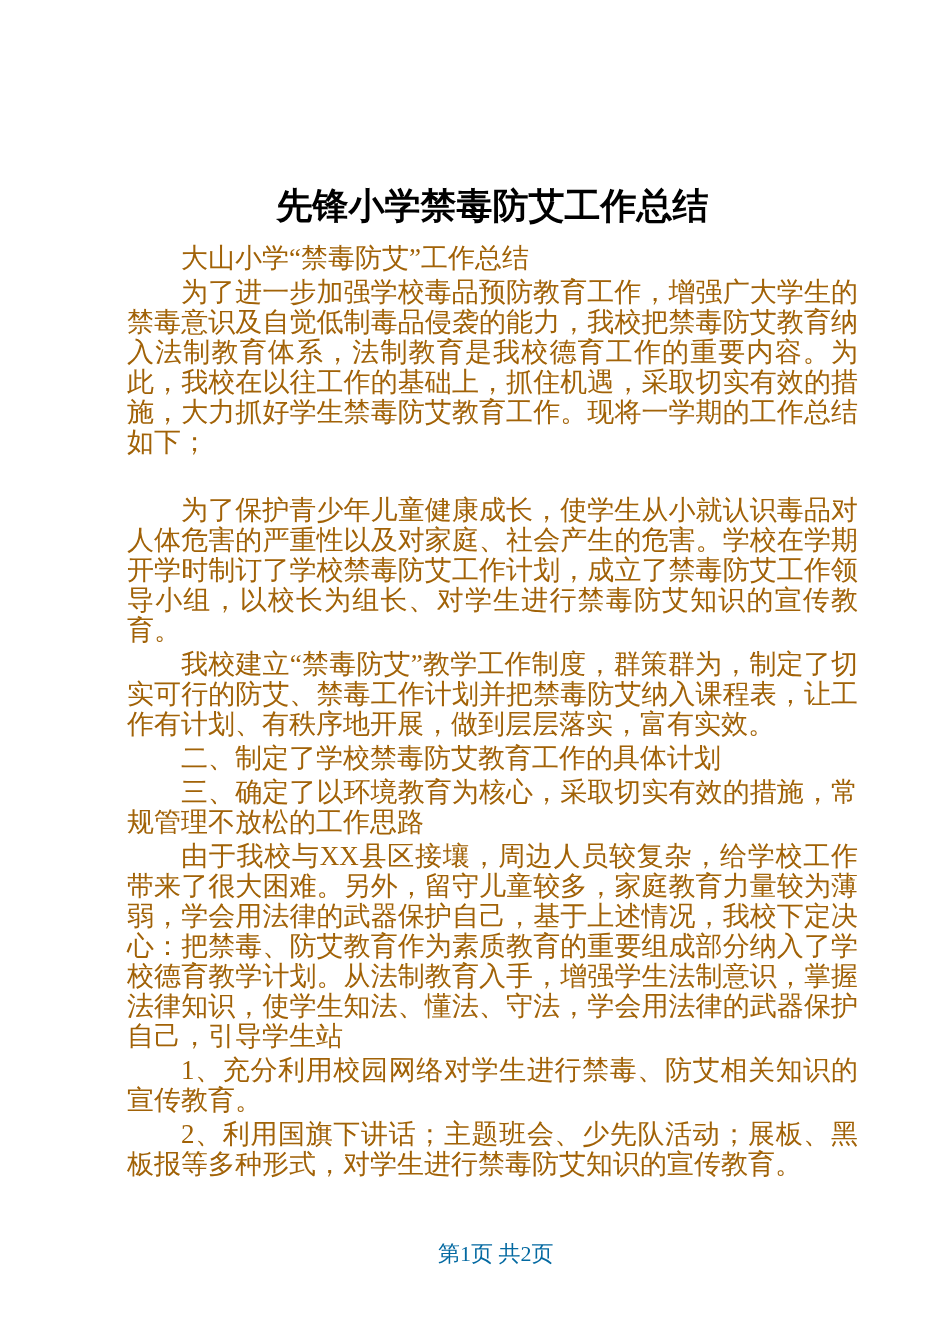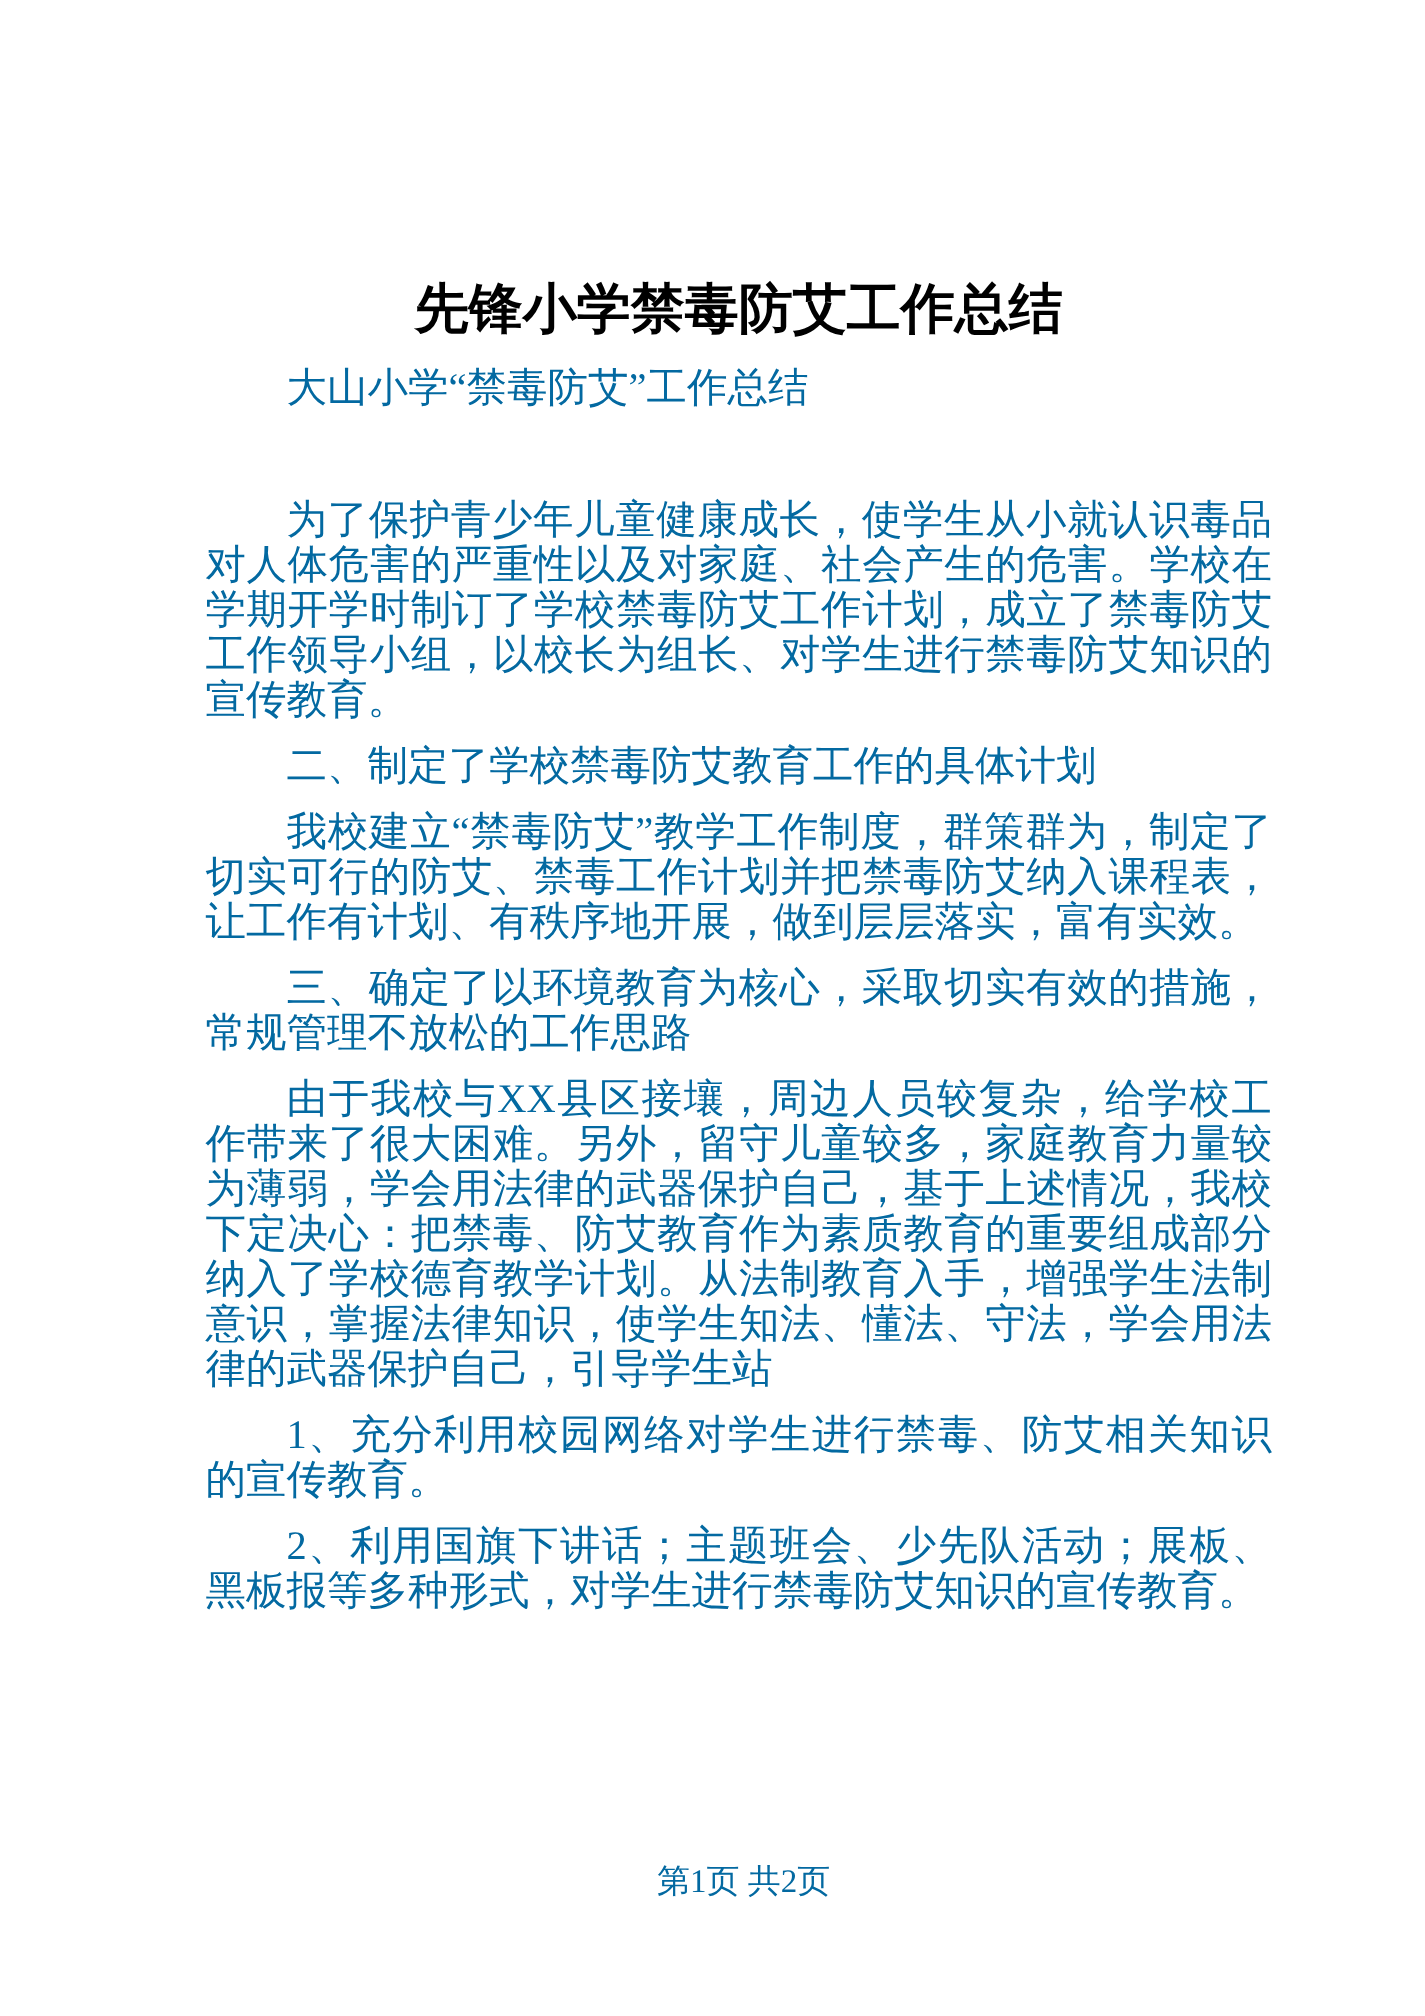--- a/index.html
+++ b/index.html
@@ -40,23 +40,23 @@
     letter-spacing: 0;
     margin-bottom: 15px;
     font-family: "Liberation Sans", "DejaVu Sans", sans-serif;
   }
 
   .body-text p {
     font-size: 27px;
     line-height: 30px;
     text-indent: 2em;
     text-align: justify;
-    color: #0369a1;
+    color: #a16207;
     font-weight: 400;
-    margin: 14px;
+    margin: 4px;
   }
 
   .blank-line {
     height: 30px;
   }
 
   .page-footer {
     position: absolute;
     left: 438px;
     top: 1241px;
@@ -69,26 +69,27 @@
 </head>
 <body>
 
 <div class="page">
   <div class="content">
 
     <h1 class="doc-title"><span>先锋小学禁毒防艾工作总结</span></h1>
 
     <div class="body-text">
       <p>大山小学“禁毒防艾”工作总结</p>
+      <p>为了进一步加强学校毒品预防教育工作，增强广大学生的禁毒意识及自觉低制毒品侵袭的能力，我校把禁毒防艾教育纳入法制教育体系，法制教育是我校德育工作的重要内容。为此，我校在以往工作的基础上，抓住机遇，采取切实有效的措施，大力抓好学生禁毒防艾教育工作。现将一学期的工作总结如下；</p>
 
       <div class="blank-line"></div>
 
       <p>为了保护青少年儿童健康成长，使学生从小就认识毒品对人体危害的严重性以及对家庭、社会产生的危害。学校在学期开学时制订了学校禁毒防艾工作计划，成立了禁毒防艾工作领导小组，以校长为组长、对学生进行禁毒防艾知识的宣传教育。</p>
+      <p>我校建立“禁毒防艾”教学工作制度，群策群为，制定了切实可行的防艾、禁毒工作计划并把禁毒防艾纳入课程表，让工作有计划、有秩序地开展，做到层层落实，富有实效。</p>
       <p>二、制定了学校禁毒防艾教育工作的具体计划</p>
-      <p>我校建立“禁毒防艾”教学工作制度，群策群为，制定了切实可行的防艾、禁毒工作计划并把禁毒防艾纳入课程表，让工作有计划、有秩序地开展，做到层层落实，富有实效。</p>
       <p>三、确定了以环境教育为核心，采取切实有效的措施，常规管理不放松的工作思路</p>
       <p>由于我校与XX县区接壤，周边人员较复杂，给学校工作带来了很大困难。另外，留守儿童较多，家庭教育力量较为薄弱，学会用法律的武器保护自己，基于上述情况，我校下定决心：把禁毒、防艾教育作为素质教育的重要组成部分纳入了学校德育教学计划。从法制教育入手，增强学生法制意识，掌握法律知识，使学生知法、懂法、守法，学会用法律的武器保护自己，引导学生站</p>
       <p>1、充分利用校园网络对学生进行禁毒、防艾相关知识的宣传教育。</p>
       <p>2、利用国旗下讲话；主题班会、少先队活动；展板、黑板报等多种形式，对学生进行禁毒防艾知识的宣传教育。</p>
     </div>
   </div>
 
   <div class="page-footer">第1页 共2页</div>
 </div>
 

